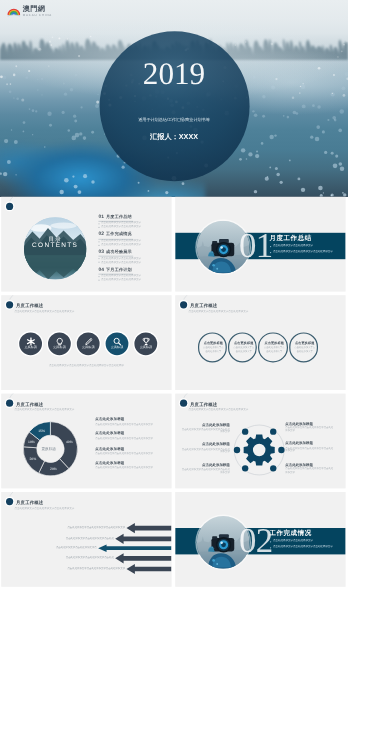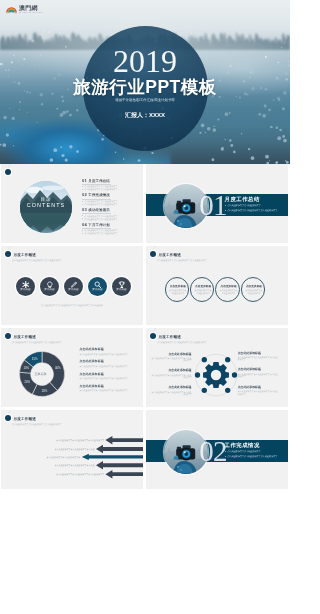--- a/index.html
+++ b/index.html
@@ -28,21 +28,21 @@
      filter:blur(1.6px);}
   .hero-mist{position:absolute;left:0;top:0;width:290px;height:164px;
      background:
        radial-gradient(70% 30% at 50% 30%, rgba(226,236,240,.55) 0%, rgba(215,228,234,0) 70%),
        radial-gradient(40% 22% at 84% 42%, rgba(222,234,239,.40) 0%, rgba(215,228,234,0) 75%);}
   .hero-sparkles{position:absolute;inset:0;}
   .hero-circle{position:absolute;left:83px;top:26px;width:125px;height:125px;border-radius:50%;
      background:radial-gradient(circle at 48% 30%, rgba(23,72,105,.80) 0%, rgba(19,60,90,.86) 55%, rgba(14,44,70,.90) 100%);}
   .hero-txt{position:absolute;left:0;top:0;width:290px;height:164px;}
   .hero-year{position:absolute;left:0;top:51px;width:290px;text-align:center;
-     font-family:"Liberation Serif","DejaVu Serif",serif;font-size:32px;line-height:21px;
+     font-family:"Liberation Serif","DejaVu Serif",serif;font-size:26px;line-height:21px;
      color:rgba(255,255,255,.95);}
   .hero-title{position:absolute;left:0;top:79px;width:290px;text-align:center;
      font-size:17.5px;line-height:16px;font-weight:700;color:#ffffff;letter-spacing:.5px;
      text-shadow:0 1px 2px rgba(10,25,40,.3);}
   .hero-sub{position:absolute;left:0;top:98px;width:290px;text-align:center;
      font-size:3.4px;line-height:4px;color:rgba(235,245,250,.92);}
   .hero-presenter{position:absolute;left:0;top:112px;width:290px;text-align:center;
      font-size:6px;line-height:6px;color:#ffffff;font-weight:600;}
 
   
@@ -363,21 +363,20 @@
         <circle cx="42.7" cy="37.6" r="0.65" fill="#ffffff" opacity="0.48"></circle>
         <circle cx="167.6" cy="55.2" r="0.63" fill="#ffffff" opacity="0.29"></circle>
         <circle cx="205.7" cy="81.3" r="0.81" fill="#ffffff" opacity="0.35"></circle>
         <circle cx="116.0" cy="69.7" r="0.78" fill="#ffffff" opacity="0.57"></circle>
         <circle cx="154.9" cy="41.7" r="1.11" fill="#ffffff" opacity="0.57"></circle>
         <circle cx="278.3" cy="62.5" r="0.74" fill="#ffffff" opacity="0.55"></circle>
       </svg>
     <div class="hero-circle"></div>
     <div class="hero-txt">
       <div class="hero-year">2019</div>
-      <div class="hero-title">旅游行业PPT模板</div>
       <div class="hero-sub">通用于计划总结/工作汇报/商业计划书等</div>
       <div class="hero-presenter">汇报人：XXXX</div>
     </div>
     <div class="wm">
       <svg class="wm-logo" viewBox="0 0 22 16">
         <path d="M2 13 A9 9 0 0 1 20 13" fill="none" stroke="#e03a3a" stroke-width="3.2"></path>
         <path d="M4 13 A7 7 0 0 1 18 13" fill="none" stroke="#f2a02a" stroke-width="3.2"></path>
         <path d="M6 13 A5 5 0 0 1 16 13" fill="none" stroke="#43ad4a" stroke-width="3.2"></path>
         <path d="M8 13 A3 3 0 0 1 14 13" fill="none" stroke="#2f7fd0" stroke-width="3.2"></path>
         <path d="M0.5 14.5 Q11 10.5 21.5 14.5" fill="none" stroke="#b9c3ca" stroke-width="1.4"></path>

